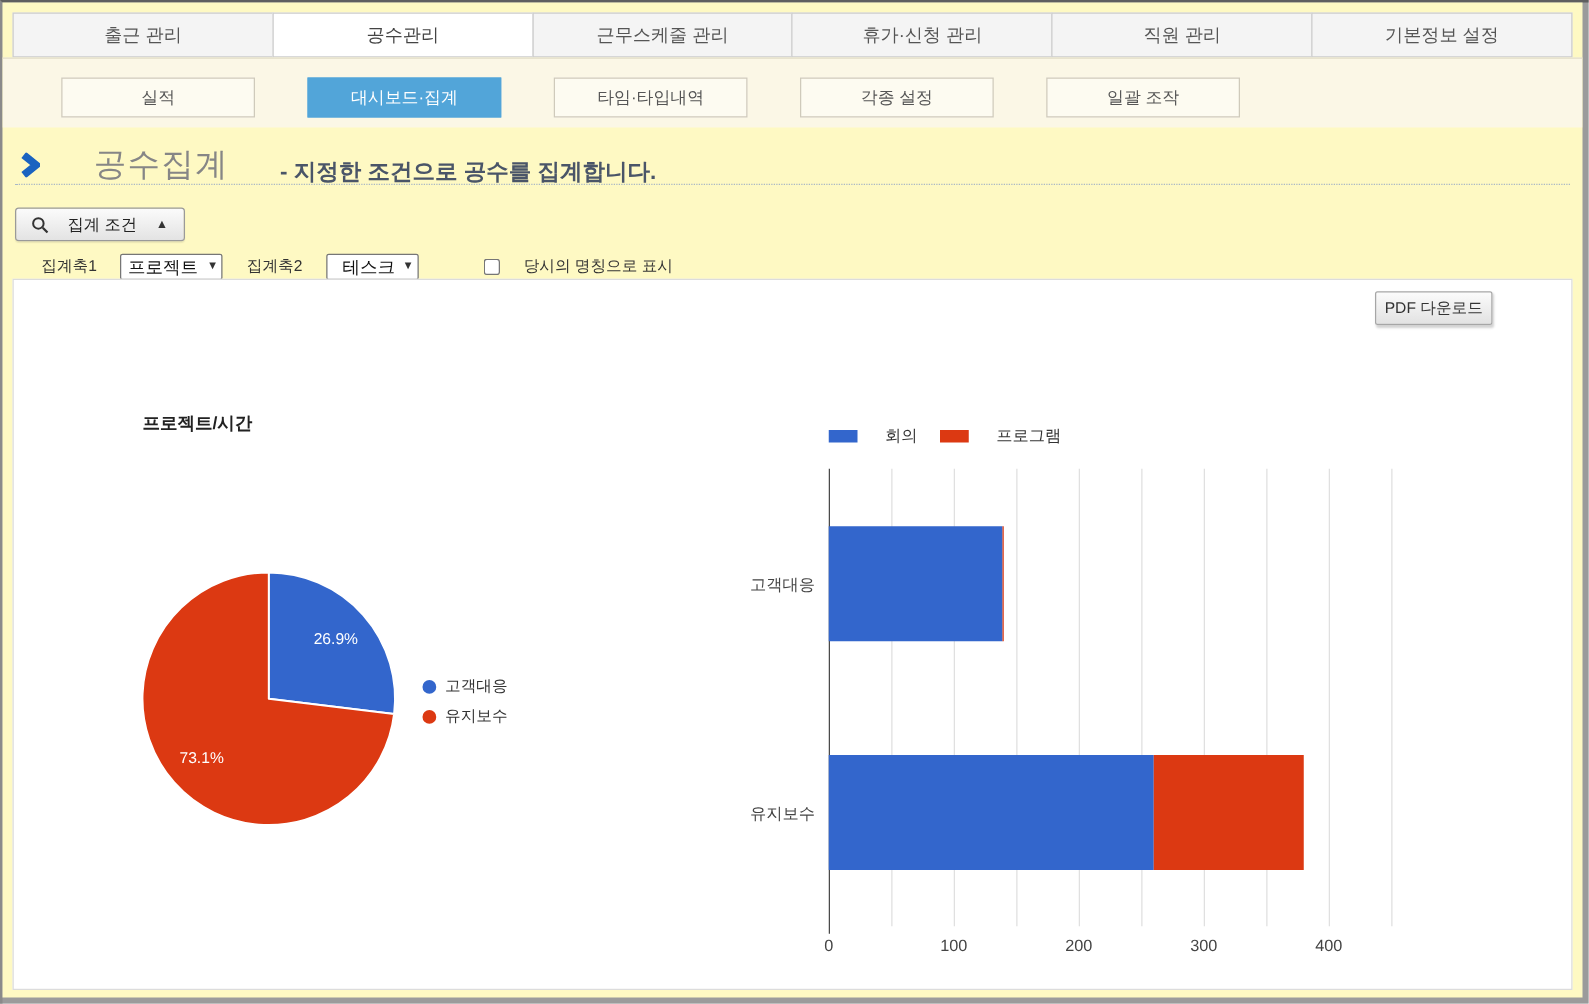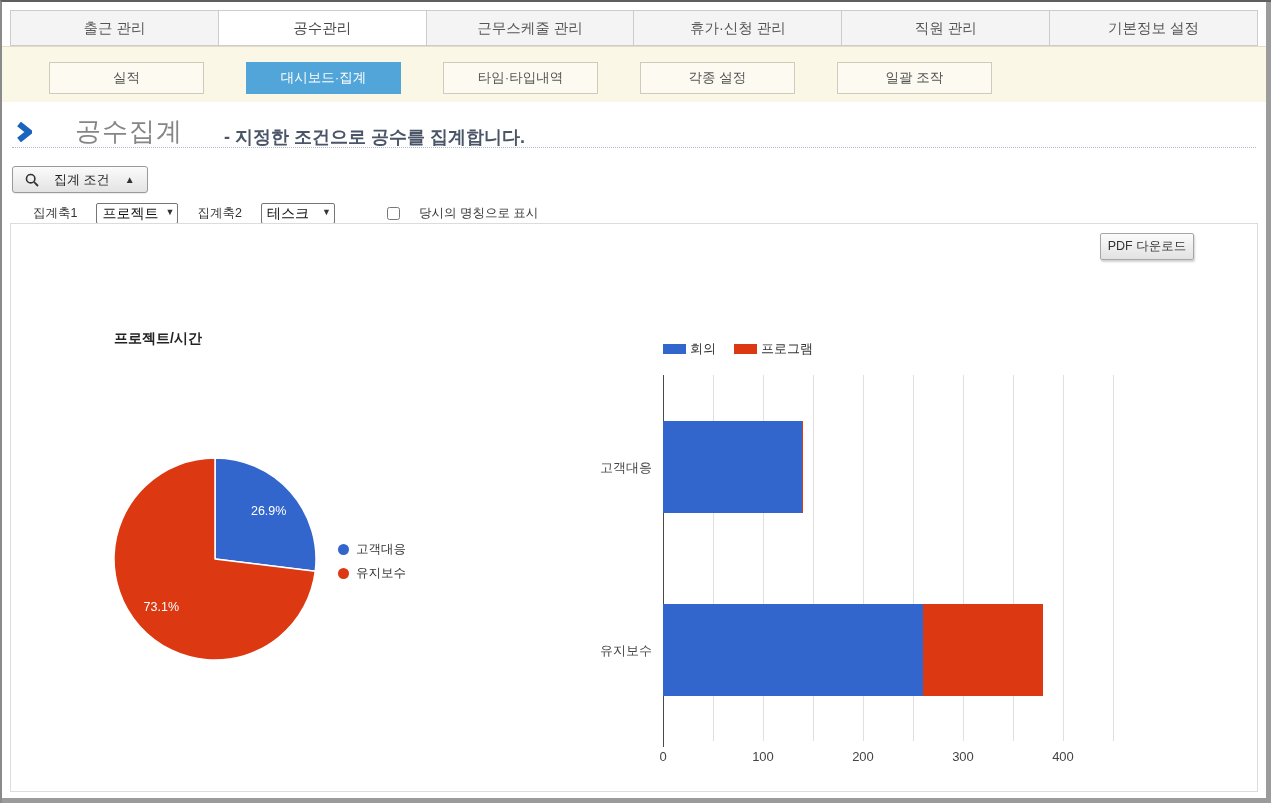--- a/index.html
+++ b/index.html
@@ -5,21 +5,21 @@
   * { box-sizing: border-box; margin: 0; padding: 0; }
   html,body { background:#e8e8e8; }
   body { font-family: "Liberation Sans","DejaVu Sans",sans-serif; }
   .frame {
     width:1271px; height:803px;
     background:#9b9b9b;
     border-top:2px solid #5f5f5f;
     border-left:2px solid #8a8a8a;
     padding:0 5px 5px 0;
   }
-  .page { position:relative; width:100%; height:100%; background:#ffffff; overflow:hidden;text-decoration:underline; }
+  .page { position:relative; width:100%; height:100%; background:#fef9c3; overflow:hidden;text-decoration:underline; }
 
   
   .top-tabs { position:absolute; left:8px; top:8px; right:8px; height:36px; display:flex; }
   .top-tab {
     flex:1; display:flex; align-items:center; justify-content:center;
     background:#f4f4f4; border:1px solid #cccccc; margin-left:-1px;
     font-size:14.5px; color:#555; cursor:pointer; white-space:nowrap;
   }
   .top-tab:first-child { margin-left:0; }
   .top-tab.active { background:#fff; color:#444; }
@@ -71,21 +71,21 @@
 
   
   .pie-title { position:absolute; left:112px; top:328px; font-size:14px; font-weight:bold; color:#222; }
   .pie-svg { position:absolute; left:109px; top:453px; }
   .pie-legend { position:absolute; left:336px; top:539px; display:flex; flex-direction:column; gap:7px; }
   .pie-legend .row { display:flex; align-items:center; gap:7px; font-size:12.5px; color:#333; }
   .pie-legend .dot { width:11px; height:11px; border-radius:50%; }
 
   
   .bar-legend { position:absolute; left:661px; top:338px; display:flex; align-items:center; gap:18px; }
-  .bar-legend .item { display:flex; align-items:center; gap:4px; font-size:13px; color:#333; }
+  .bar-legend .item { display:flex; align-items:center; gap:22px; font-size:13px; color:#333; }
   .bar-legend .swatch { width:23px; height:10px; }
   .bar-plot { position:absolute; left:661px; top:373px; width:450px; height:366px; }
   .gridline { position:absolute; top:0; bottom:0; width:1px; background:#e0e0e0; }
   .axis-line { position:absolute; left:0; top:0; width:1px; height:372px; background:#4a4a4a; }
   .bar-row { position:absolute; left:0; height:92px; display:flex; }
   .bar-seg { height:100%; }
   .bar-cat { position:absolute; left:538px; width:112px; text-align:right; font-size:13px; color:#444; }
   .bar-tick { position:absolute; top:747px; width:50px; text-align:center; font-size:13px; color:#444; }
 </style>
 </head>
@@ -133,21 +133,21 @@
     <div class="filter-row">
       <span>집계축1</span>
       <span class="sel-wrap">
         <select style="width:82px;">
           <option>프로젝트</option>
         </select>
         <span class="sel-arrow">▼</span>
       </span>
       <span>집계축2</span>
       <span class="sel-wrap">
-        <select style="width:74px;">
+        <select style="width:74px;text-align:right;">
           <option>테스크</option>
         </select>
         <span class="sel-arrow">▼</span>
       </span>
       <span class="spacer"></span>
       <input type="checkbox" id="orig-name-cb" style="">
       <label for="orig-name-cb">당시의 명칭으로 표시</label>
     </div>
 
     <div class="panel"></div>

